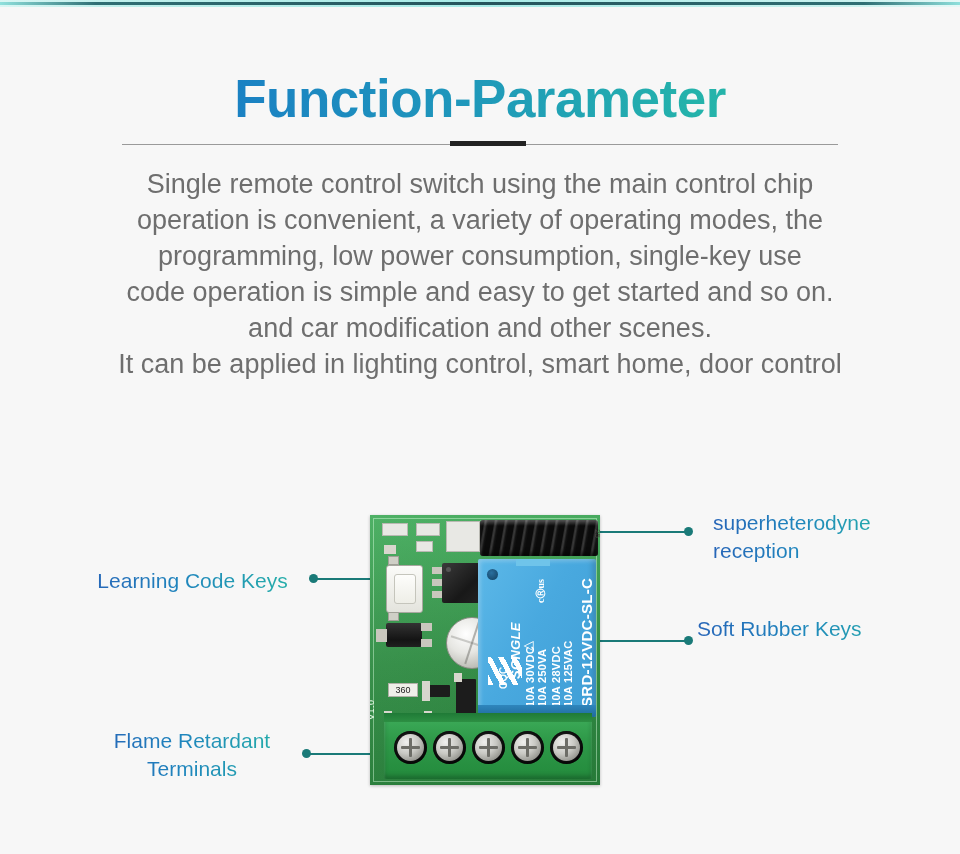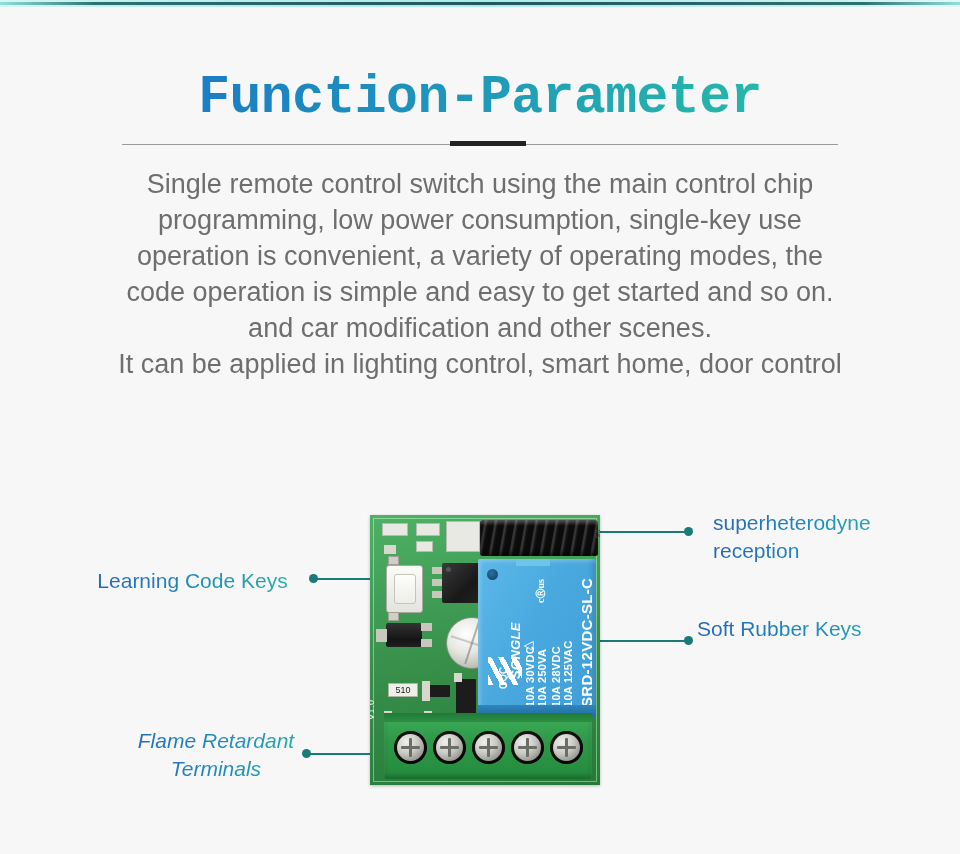--- a/index.html
+++ b/index.html
@@ -22,21 +22,21 @@
     background:linear-gradient(to right,#8fe0dc 0%,#2f6f74 10%,#25545c 50%,#2f6f74 90%,#8fe0dc 100%);
   }
 
   
   .title{
     position:absolute; top:68px; left:0; width:960px;
     text-align:center;
     font-size:53px;
     font-weight:bold;
     letter-spacing:-0.5px;
-    font-family:Liberation Mono, monospace;
+    font-family:Liberation Sans, sans-serif;
     background:linear-gradient(to right,#1772c4 0%,#1a7fc4 22%,#1f97bb 48%,#24b2ab 72%,#2bc0a3 100%);
     -webkit-background-clip:text;
     background-clip:text;
     color:transparent;
     -webkit-text-fill-color:transparent;
     white-space:nowrap;
   }
 
   
   .divider{
@@ -279,37 +279,37 @@
     line-height:28px;
     background:linear-gradient(to right,#2765b8 0%,#1f85bd 45%,#25b2a7 100%);
     -webkit-background-clip:text;
     background-clip:text;
     color:transparent;
     -webkit-text-fill-color:transparent;
   }
   .lbl-learning{ left:85px; top:567px; width:215px; text-align:center; white-space:nowrap; }
   .lbl-super{ left:697px; top:509px; width:185px; text-align:left;margin-left:16px; }
   .lbl-soft{ left:697px; top:615px; width:220px; text-align:left; white-space:nowrap; }
-  .lbl-flame{ left:116px; top:727px; width:200px; text-align:center;font-style:italic; }
+  .lbl-flame{ left:92px; top:727px; width:200px; text-align:center; }
 </style>
 </head>
 <body>
 
 <div class="top-strip">
   <div class="top-strip-line"></div>
 </div>
 
 <div class="title">Function-Parameter</div>
 <div class="divider"></div>
 <div class="divider-thick"></div>
 
 <div class="desc">
   <div>Single remote control switch using the main control chip</div>
+  <div>operation is convenient, a variety of operating modes, the</div>
   <div>programming, low power consumption, single-key use</div>
-  <div>operation is convenient, a variety of operating modes, the</div>
   <div>code operation is simple and easy to get started and so on.</div>
   <div>and car modification and other scenes.</div>
   <div>It can be applied in lighting control, smart home, door control</div>
 </div>
 
 <div class="cl-line" style="left:592px; top:531px; width:96px;"></div>
 <div class="cl-dot-sm" style="left:684px; top:527px;"></div>
 <div class="cl-dot-lg" style="left:551px; top:524px;"></div>
 
 <div class="cl-line" style="left:314px; top:578px; width:82px;"></div>
@@ -359,21 +359,21 @@
     <div class="cap-vent"></div>
     <div class="cap-vent2"></div>
   </div>
   <div class="cap-label">25</div>
 
   <div class="sot" style="left:16px; top:108px; width:36px; height:24px;"></div>
   <div class="sot-leg" style="left:6px; top:114px; width:11px; height:13px;"></div>
   <div class="sot-leg" style="left:51px; top:108px; width:11px; height:8px;"></div>
   <div class="sot-leg" style="left:51px; top:124px; width:11px; height:8px;"></div>
 
-  <div class="res510">510</div>
+  <div class="res510">360</div>
   <div class="smd-dark" style="left:58px; top:170px; width:22px; height:12px;"></div>
   <div class="smd-dark" style="left:86px; top:164px; width:20px; height:38px;"></div>
   <div class="pad" style="left:52px; top:166px; width:8px; height:20px;"></div>
   <div class="pad" style="left:84px; top:158px; width:8px; height:9px;"></div>
 
   <div class="m7">
     <div class="m7-band"></div>
     <span>M7</span>
   </div>
   <div class="pad" style="left:14px; top:196px; width:8px; height:19px;"></div>

